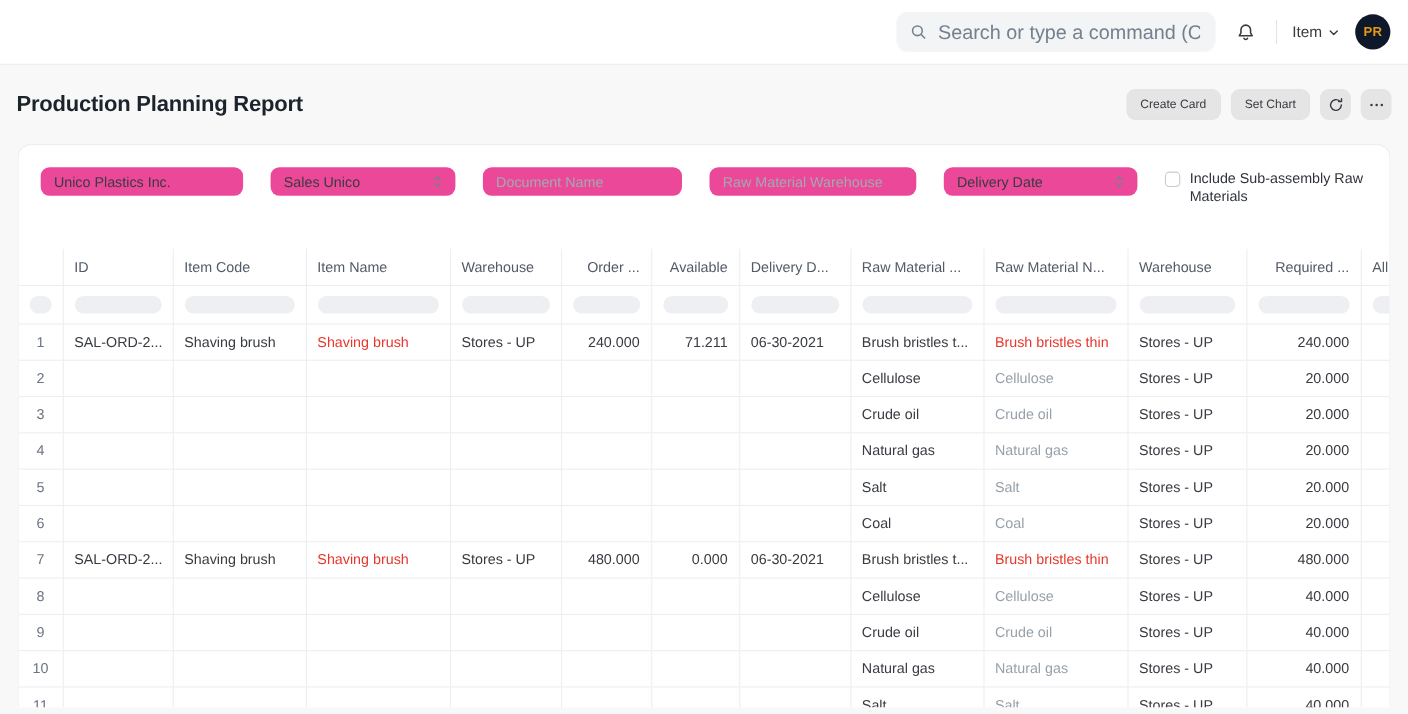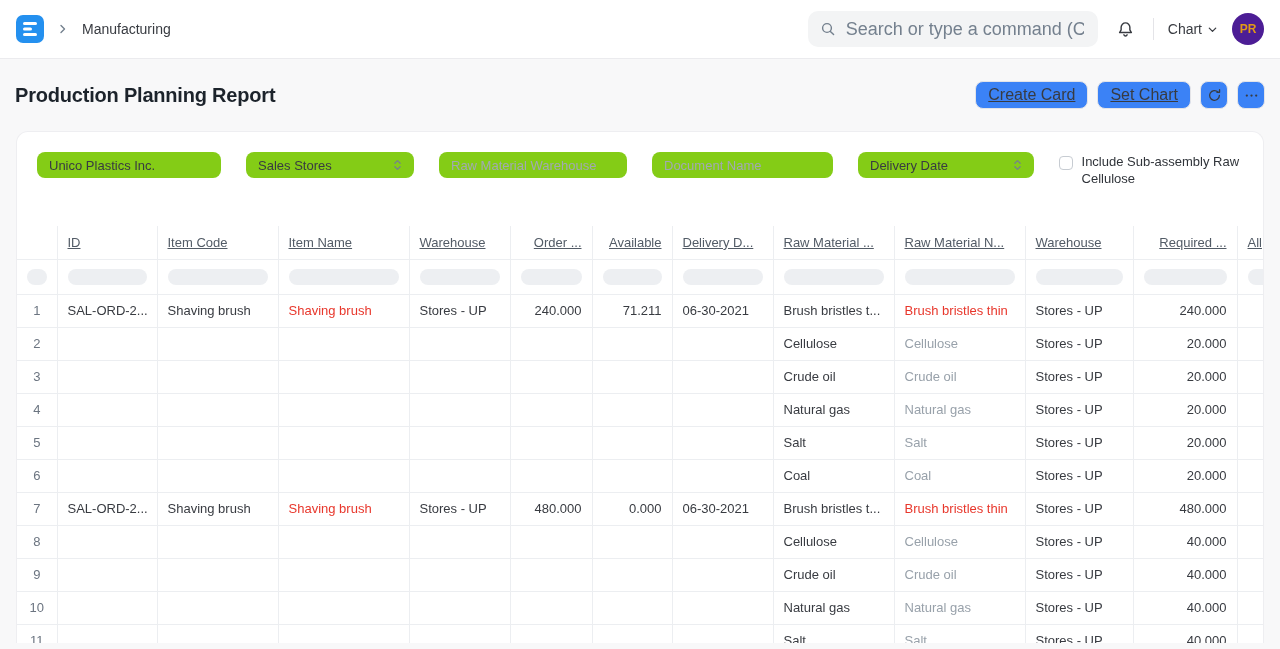--- a/index.html
+++ b/index.html
@@ -30,49 +30,49 @@
   }
   .searchbox input {
     border: none; outline: none; background: transparent; flex: 1;
     font-size: 18px; font-family: inherit; color: #383b41;
   }
   .searchbox input::placeholder { color: #74808e; }
   .iconbtn { background: none; border: none; padding: 4px; cursor: pointer; display: flex; align-items: center; }
   .nav-divider { width: 1px; height: 22px; background: #e4e4e8; }
   .help { display: flex; align-items: center; gap: 5px; font-size: 14px; color: #383b41; cursor: pointer; }
   .avatar {
-    width: 32px; height: 32px; border-radius: 50%; background: #4c1d95;
+    width: 32px; height: 32px; border-radius: 50%; background: #0f172a;
     color: #e29a16; font-size: 12px; font-weight: 600;
     display: flex; align-items: center; justify-content: center; cursor: pointer;
   }
 
   
   .page-head {
     display: flex; align-items: center; padding: 22px 15px 22px 15px;
   }
   .page-title { font-size: 20px; font-weight: 700; color: #1c232b; letter-spacing: -0.2px; }
   .head-actions { margin-left: auto; display: flex; align-items: center; gap: 9px; }
   .btn {
-    height: 28px; padding: 0 12px; background: #3b82f6; border: 1px solid #e4e4e8;
-    border-radius: 8px; font-size: 16px; font-family: inherit; color: #383b41;
-    cursor: pointer; display: flex; align-items: center; justify-content: center; text-decoration: underline;
+    height: 28px; padding: 0 12px; background: #e5e5e5; border: 1px solid #e4e4e8;
+    border-radius: 8px; font-size: 11px; font-family: inherit; color: #383b41;
+    cursor: pointer; display: flex; align-items: center; justify-content: center;
   }
   .btn.square { width: 28px; padding: 0; }
 
   
   .card {
     margin: 0 16px; background: #ffffff; border-radius: 12px 12px 0 0;
     border: 1px solid #eeeef1; border-bottom: none;
     height: 512px; overflow: hidden;
   }
   .filter-bar {
     display: flex; align-items: flex-start; gap: 25px; padding: 20px 20px 0 20px;
   }
   .f-input, .f-select {
-    height: 26px; background: #84cc16; border: none; border-radius: 8px;
+    height: 26px; background: #ec4899; border: none; border-radius: 8px;
     font-size: 13px; font-family: inherit; color: #383b41; padding: 0 12px;
   }
   .f-input { outline: none; }
   .f-input::placeholder { color: #a1a9b3; }
   .f-select {
     display: flex; align-items: center; justify-content: space-between; cursor: pointer;
   }
   .chk-wrap { display: flex; align-items: flex-start; gap: 9px; padding-top: 1px; width: 196px; }
   .chk-wrap input[type="checkbox"] {
     appearance: none; -webkit-appearance: none; width: 14px; height: 14px; margin: 3px 0 0 0;
@@ -82,74 +82,59 @@
 
   
   .table-wrap { margin-top: 39px; overflow: hidden; }
   table.report { border-collapse: collapse; table-layout: fixed; width: 1390px; }
   table.report th, table.report td {
     border: 1px solid #eceef1; font-weight: 400;
     font-size: 13px; padding: 0 10px; height: 33px;
     white-space: nowrap; overflow: hidden; text-overflow: clip;
     background: #fff;
   }
-  table.report th { color: #525b66; text-align: left; text-decoration: underline; }
+  table.report th { color: #525b66; text-align: left; }
   table.report td { color: #383b41; }
   table.report .al-r { text-align: right; }
   table.report .al-c { text-align: center; }
   table.report td.rn { color: #6b7480; text-align: center; }
   table.report td .red { color: #e8372c; }
   table.report td .mut { color: #98a1aa; }
   table.report tr.filter-row td { height: 35px; }
   .pill { height: 16px; border-radius: 8px; background: #edeff2; width: 100%; }
   .pill.small { width: 20px; margin: 0 auto; }
   
   table.report tr > *:first-child { border-left: none; }
   table.report thead tr > * { border-top: none; }
 
   svg { display: block; }
 </style>
 </head>
 <body>
 
 <header class="navbar">
-  <div class="nav-left">
-    <div class="logo">
-      <svg width="16" height="16" viewBox="0 0 16 16">
-        <rect x="1" y="1" width="14" height="3" rx="1.5" fill="#fff"></rect>
-        <rect x="1" y="6.5" width="9" height="3" rx="1.5" fill="#fff"></rect>
-        <rect x="1" y="12" width="14" height="3" rx="1.5" fill="#fff"></rect>
-      </svg>
-    </div>
-    <span class="crumb-sep">
-      <svg width="14" height="14" viewBox="0 0 14 14">
-          <path d="M5 3.5 L8.5 7 L5 10.5" stroke="#74808e" stroke-width="1.4" fill="none" stroke-linecap="round" stroke-linejoin="round"></path>
-        </svg>
-    </span>
-    <span class="crumb">Manufacturing</span>
-  </div>
   <div class="nav-right">
     <div class="searchbox">
       <span>
         <svg width="16" height="16" viewBox="0 0 16 16">
             <circle cx="7" cy="7" r="4.4" stroke="#74808e" stroke-width="1.4" fill="none"></circle>
             <path d="M10.4 10.4 L13.6 13.6" stroke="#74808e" stroke-width="1.4" stroke-linecap="round"></path>
           </svg>
       </span>
       <input placeholder="Search or type a command (Ctrl + G)" style="">
     </div>
     <button class="iconbtn">
       <svg width="19" height="19" viewBox="0 0 20 20" fill="none" stroke="#383b41" stroke-width="1.5" stroke-linecap="round" stroke-linejoin="round">
         <path d="M10 3a4.6 4.6 0 0 0-4.6 4.6v2.9L3.8 13.2h12.4l-1.6-2.7V7.6A4.6 4.6 0 0 0 10 3z"></path>
         <path d="M8.3 15.6a1.8 1.8 0 0 0 3.4 0"></path>
       </svg>
     </button>
     <span class="nav-divider"></span>
     <div class="help">
-      <span>Chart</span>
+      <span>Item</span>
       <span>
         <svg width="11" height="11" viewBox="0 0 12 12">
             <path d="M2.5 4.5 L6 8 L9.5 4.5" stroke="#383b41" stroke-width="1.4" fill="none" stroke-linecap="round" stroke-linejoin="round"></path>
           </svg>
       </span>
     </div>
     <div class="avatar">
       <span>PR</span>
     </div>
   </div>
@@ -178,42 +163,42 @@
       </span>
     </button>
   </div>
 </div>
 
 <div class="card">
 
   <div class="filter-bar">
     <input class="f-input" style="width: 184px;" value="Unico Plastics Inc.">
     <div class="f-select" style="width:177px">
-      <span>Sales Stores</span>
+      <span>Sales Unico</span>
       <span>
         <svg width="9" height="14" viewBox="0 0 10 16" fill="none" stroke="#74808e" stroke-width="1.4" stroke-linecap="round" stroke-linejoin="round">
           <path d="M2 6 L5 3 L8 6"></path>
             <path d="M2 10 L5 13 L8 10"></path>
         </svg>
       </span>
     </div>
+    <input class="f-input" style="width: 181px;" placeholder="Document Name">
     <input class="f-input" style="width: 188px;" placeholder="Raw Material Warehouse">
-    <input class="f-input" style="width: 181px;" placeholder="Document Name">
     <div class="f-select" style="width:185px">
       <span>Delivery Date</span>
       <span>
         <svg width="9" height="14" viewBox="0 0 10 16" fill="none" stroke="#74808e" stroke-width="1.4" stroke-linecap="round" stroke-linejoin="round">
           <path d="M2 6 L5 3 L8 6"></path>
             <path d="M2 10 L5 13 L8 10"></path>
         </svg>
       </span>
     </div>
     <label class="chk-wrap">
       <input type="checkbox" style="">
-      <span class="chk-label">Include Sub-assembly Raw Cellulose</span>
+      <span class="chk-label">Include Sub-assembly Raw Materials</span>
     </label>
   </div>
 
   <div class="table-wrap">
     <table class="report">
         <colgroup>
           <col style="width: 40px;">
           <col style="width: 100px;">
           <col style="width: 121px;">
           <col style="width: 131px;">

